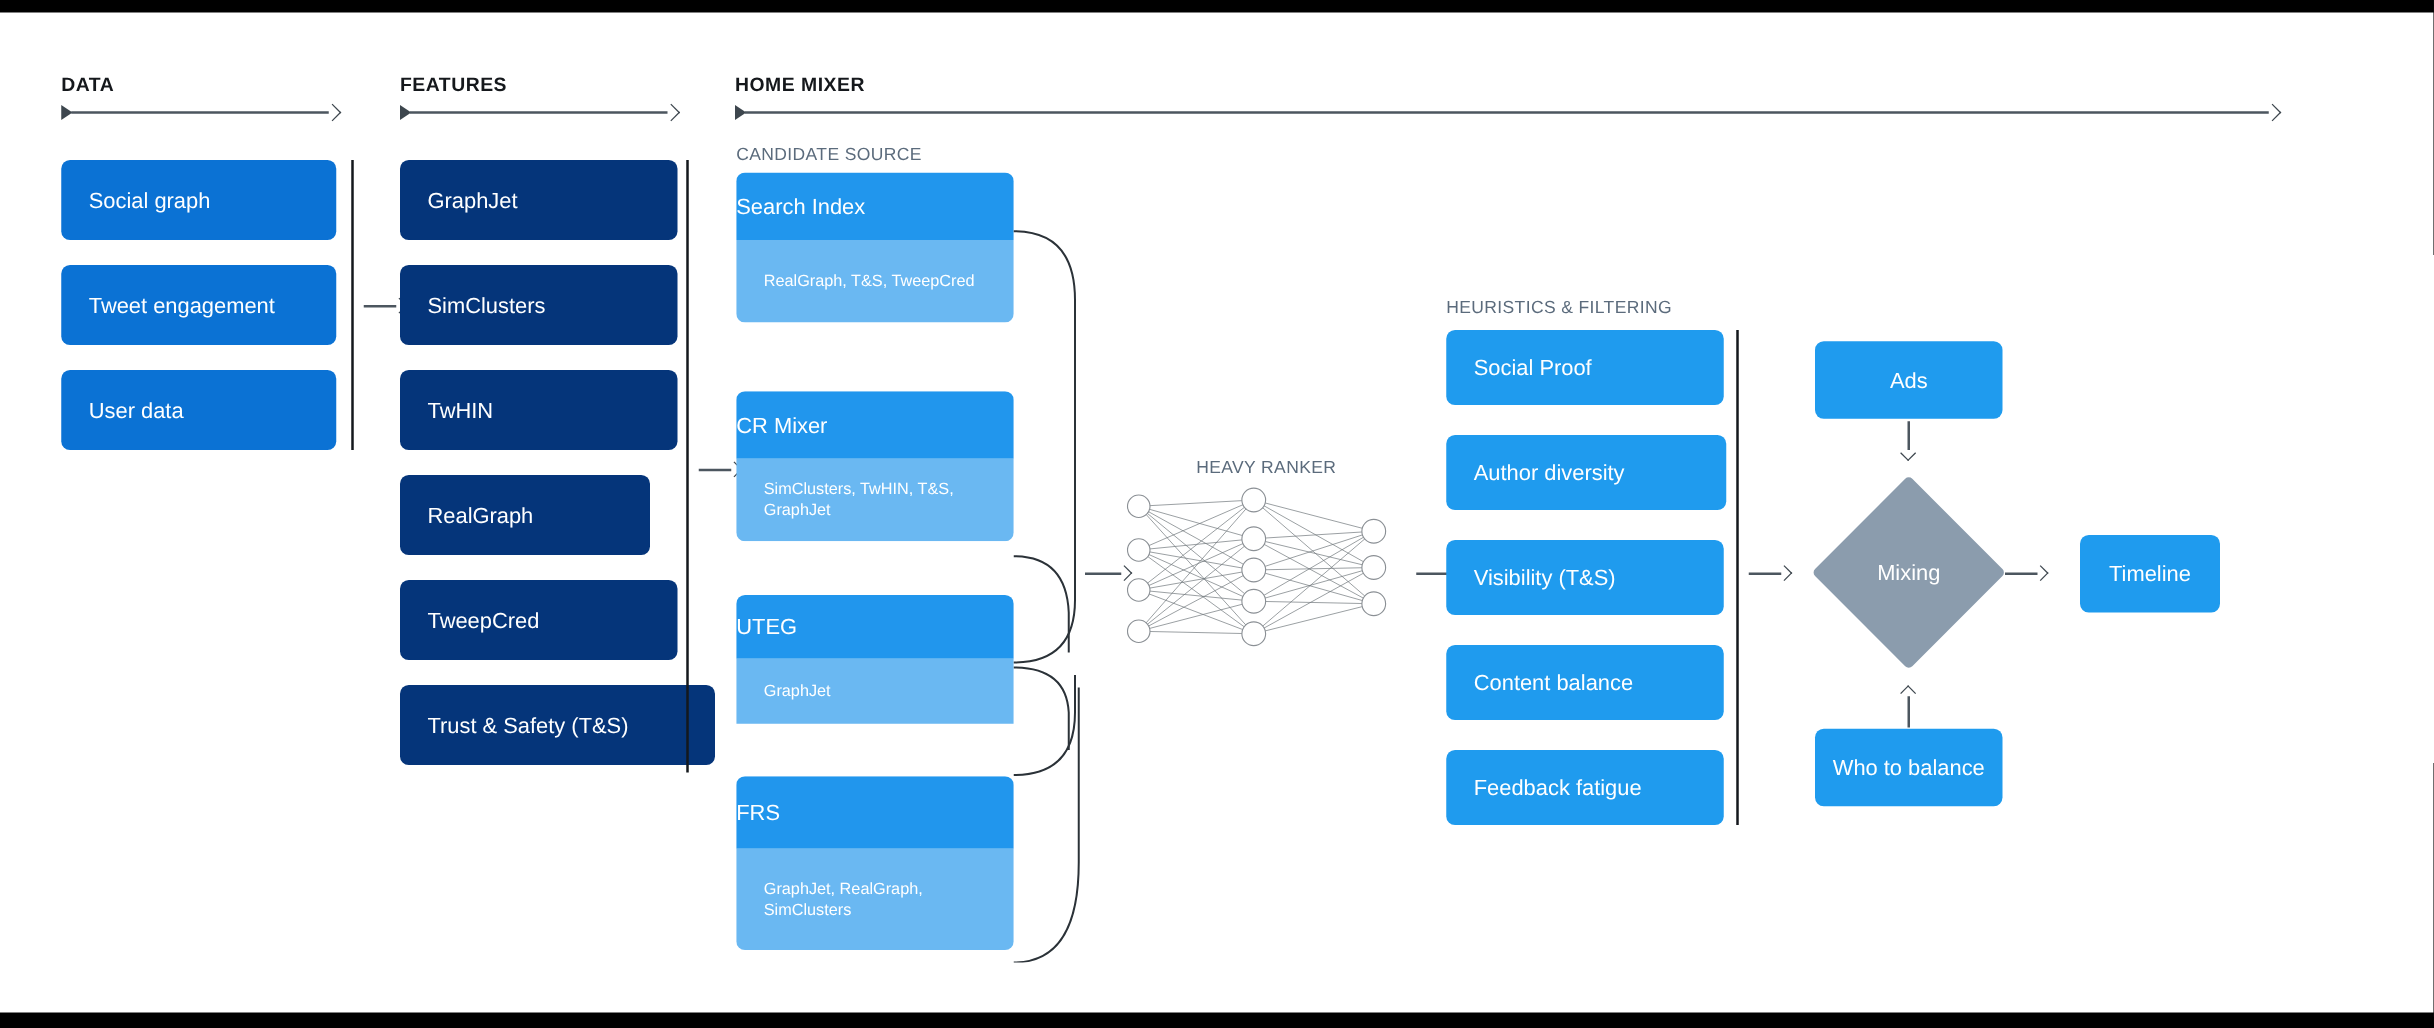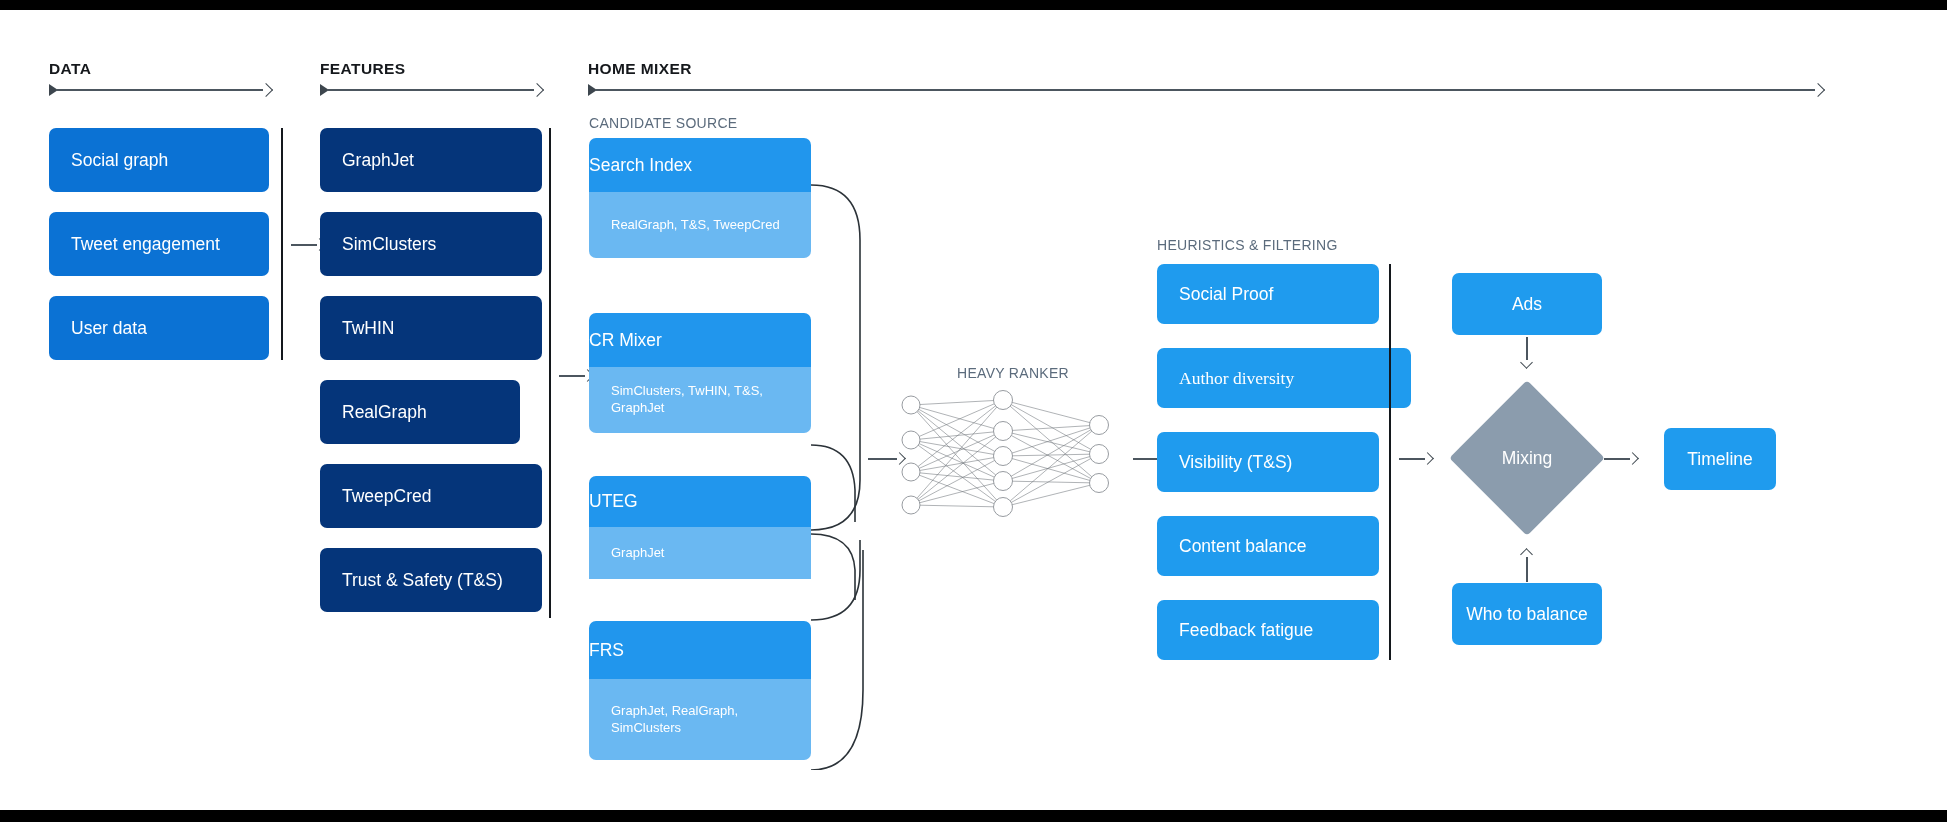--- a/index.html
+++ b/index.html
@@ -98,21 +98,21 @@
   </div>
   <div class="box navy" style="left:320px;top:286px;width:222px;height:64px;">
     <span>TwHIN</span>
   </div>
   <div class="box navy" style="left:320px;top:370px;width:200px;height:64px;">
     <span>RealGraph</span>
   </div>
   <div class="box navy" style="left:320px;top:454px;width:222px;height:64px;">
     <span>TweepCred</span>
   </div>
-  <div class="box navy" style="left:320px;top:538px;width:222px;height:64px;">
+  <div class="box navy" style="left:320px;top:538px;width:252px;height:64px;">
     <span>Trust &amp; Safety (T&amp;S)</span>
   </div>
 
   <div class="vdiv" style="left:549px;top:118px;height:490px;"></div>
   <div class="arrow-h" style="left:559px;top:360px;width:33px;">
     <div class="ln"></div>
     <div class="hd"></div>
   </div>
 
   <div class="cs" style="left:589px;top:128px;width:222px;height:120px;">
@@ -203,21 +203,21 @@
   </svg>
 
   <div class="arrow-h" style="left:1133px;top:443px;width:36px;">
     <div class="ln"></div>
     <div class="hd"></div>
   </div>
 
   <div class="box lblue" style="left:1157px;top:254px;width:222px;height:60px;">
     <span>Social Proof</span>
   </div>
-  <div class="box lblue" style="left:1157px;top:338px;width:254px;height:60px;font-family:Liberation Serif, serif;">
+  <div class="box lblue" style="left:1157px;top:338px;width:224px;height:60px;">
     <span>Author diversity</span>
   </div>
   <div class="box lblue" style="left:1157px;top:422px;width:222px;height:60px;">
     <span>Visibility (T&amp;S)</span>
   </div>
   <div class="box lblue" style="left:1157px;top:506px;width:222px;height:60px;">
     <span>Content balance</span>
   </div>
   <div class="box lblue" style="left:1157px;top:590px;width:222px;height:60px;">
     <span>Feedback fatigue</span>

